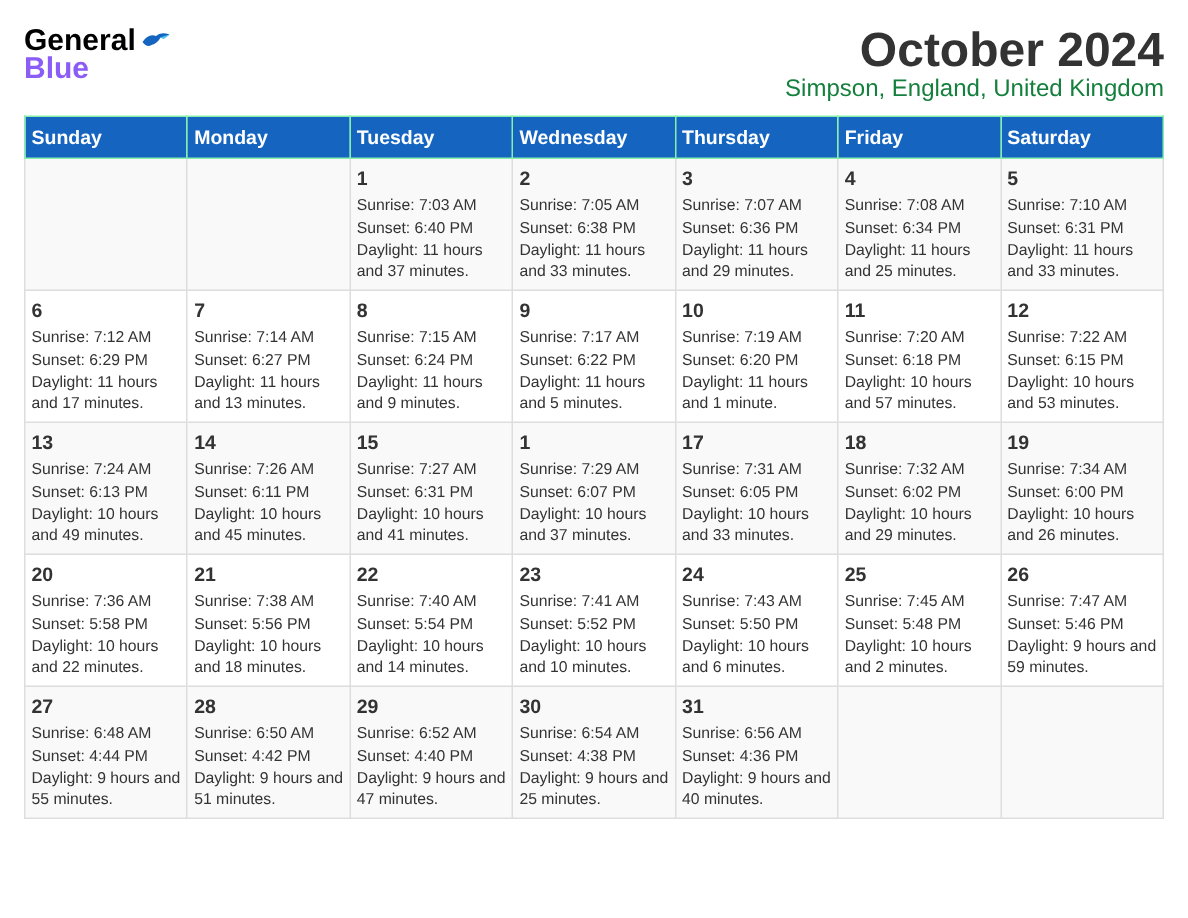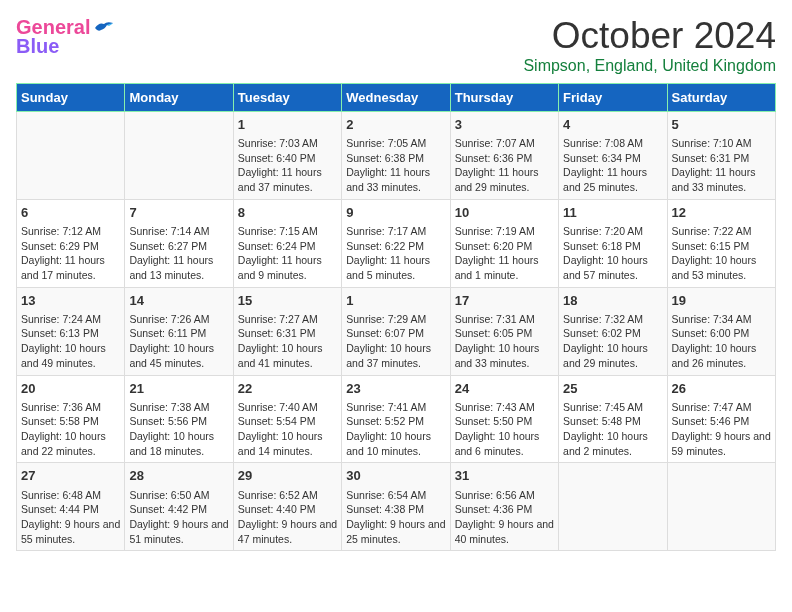--- a/index.html
+++ b/index.html
@@ -18,22 +18,22 @@
     }
     .logo {
       display: flex;
       flex-direction: column;
       align-items: flex-start;
     }
     .title-area {
       text-align: right;
     }
     .month-title {
-      font-size: 37px;
-      font-weight: normal;
+      font-size: 32px;
+      font-weight: bold;
       color: #333;
       line-height: 1.1;
       text-align: right;
     }
     .location {
       font-size: 16px;
       color: #15803d;
     }
     table {
       width: 100%;
@@ -80,21 +80,21 @@
       font-size: 10.5px;
       color: #333;
     }
   </style>
 </head>
 <body>
 
 <div class="header">
   <div class="logo">
     <div style="display:flex; align-items:center; gap:2px;">
-      <span style="font-size:20px;font-weight:bold;color:#ec4899;font-family:Arial;">General</span>
+      <span style="font-size:20px;font-weight:bold;color:#000000;font-family:Arial;">General</span>
       <svg width="22" height="16" viewBox="0 0 22 16" style="margin-left:1px;">
         <path d="M2,8 Q6,2 11,4 Q14,1 20,3 Q16,6 14,5 Q12,9 8,10 Q5,12 2,8Z" fill="#1565c0"></path>
         <path d="M14,5 Q16,4 20,3 Q18,5 16,6Z" fill="#4fc3f7"></path>
       </svg>
     </div>
     <span style="font-size:20px;font-weight:bold;color:#8b5cf6;font-family:Arial;margin-top:-4px;">Blue</span>
   </div>
   <div class="title-area">
     <div class="month-title">October 2024</div>
     <div class="location">Simpson, England, United Kingdom</div>

